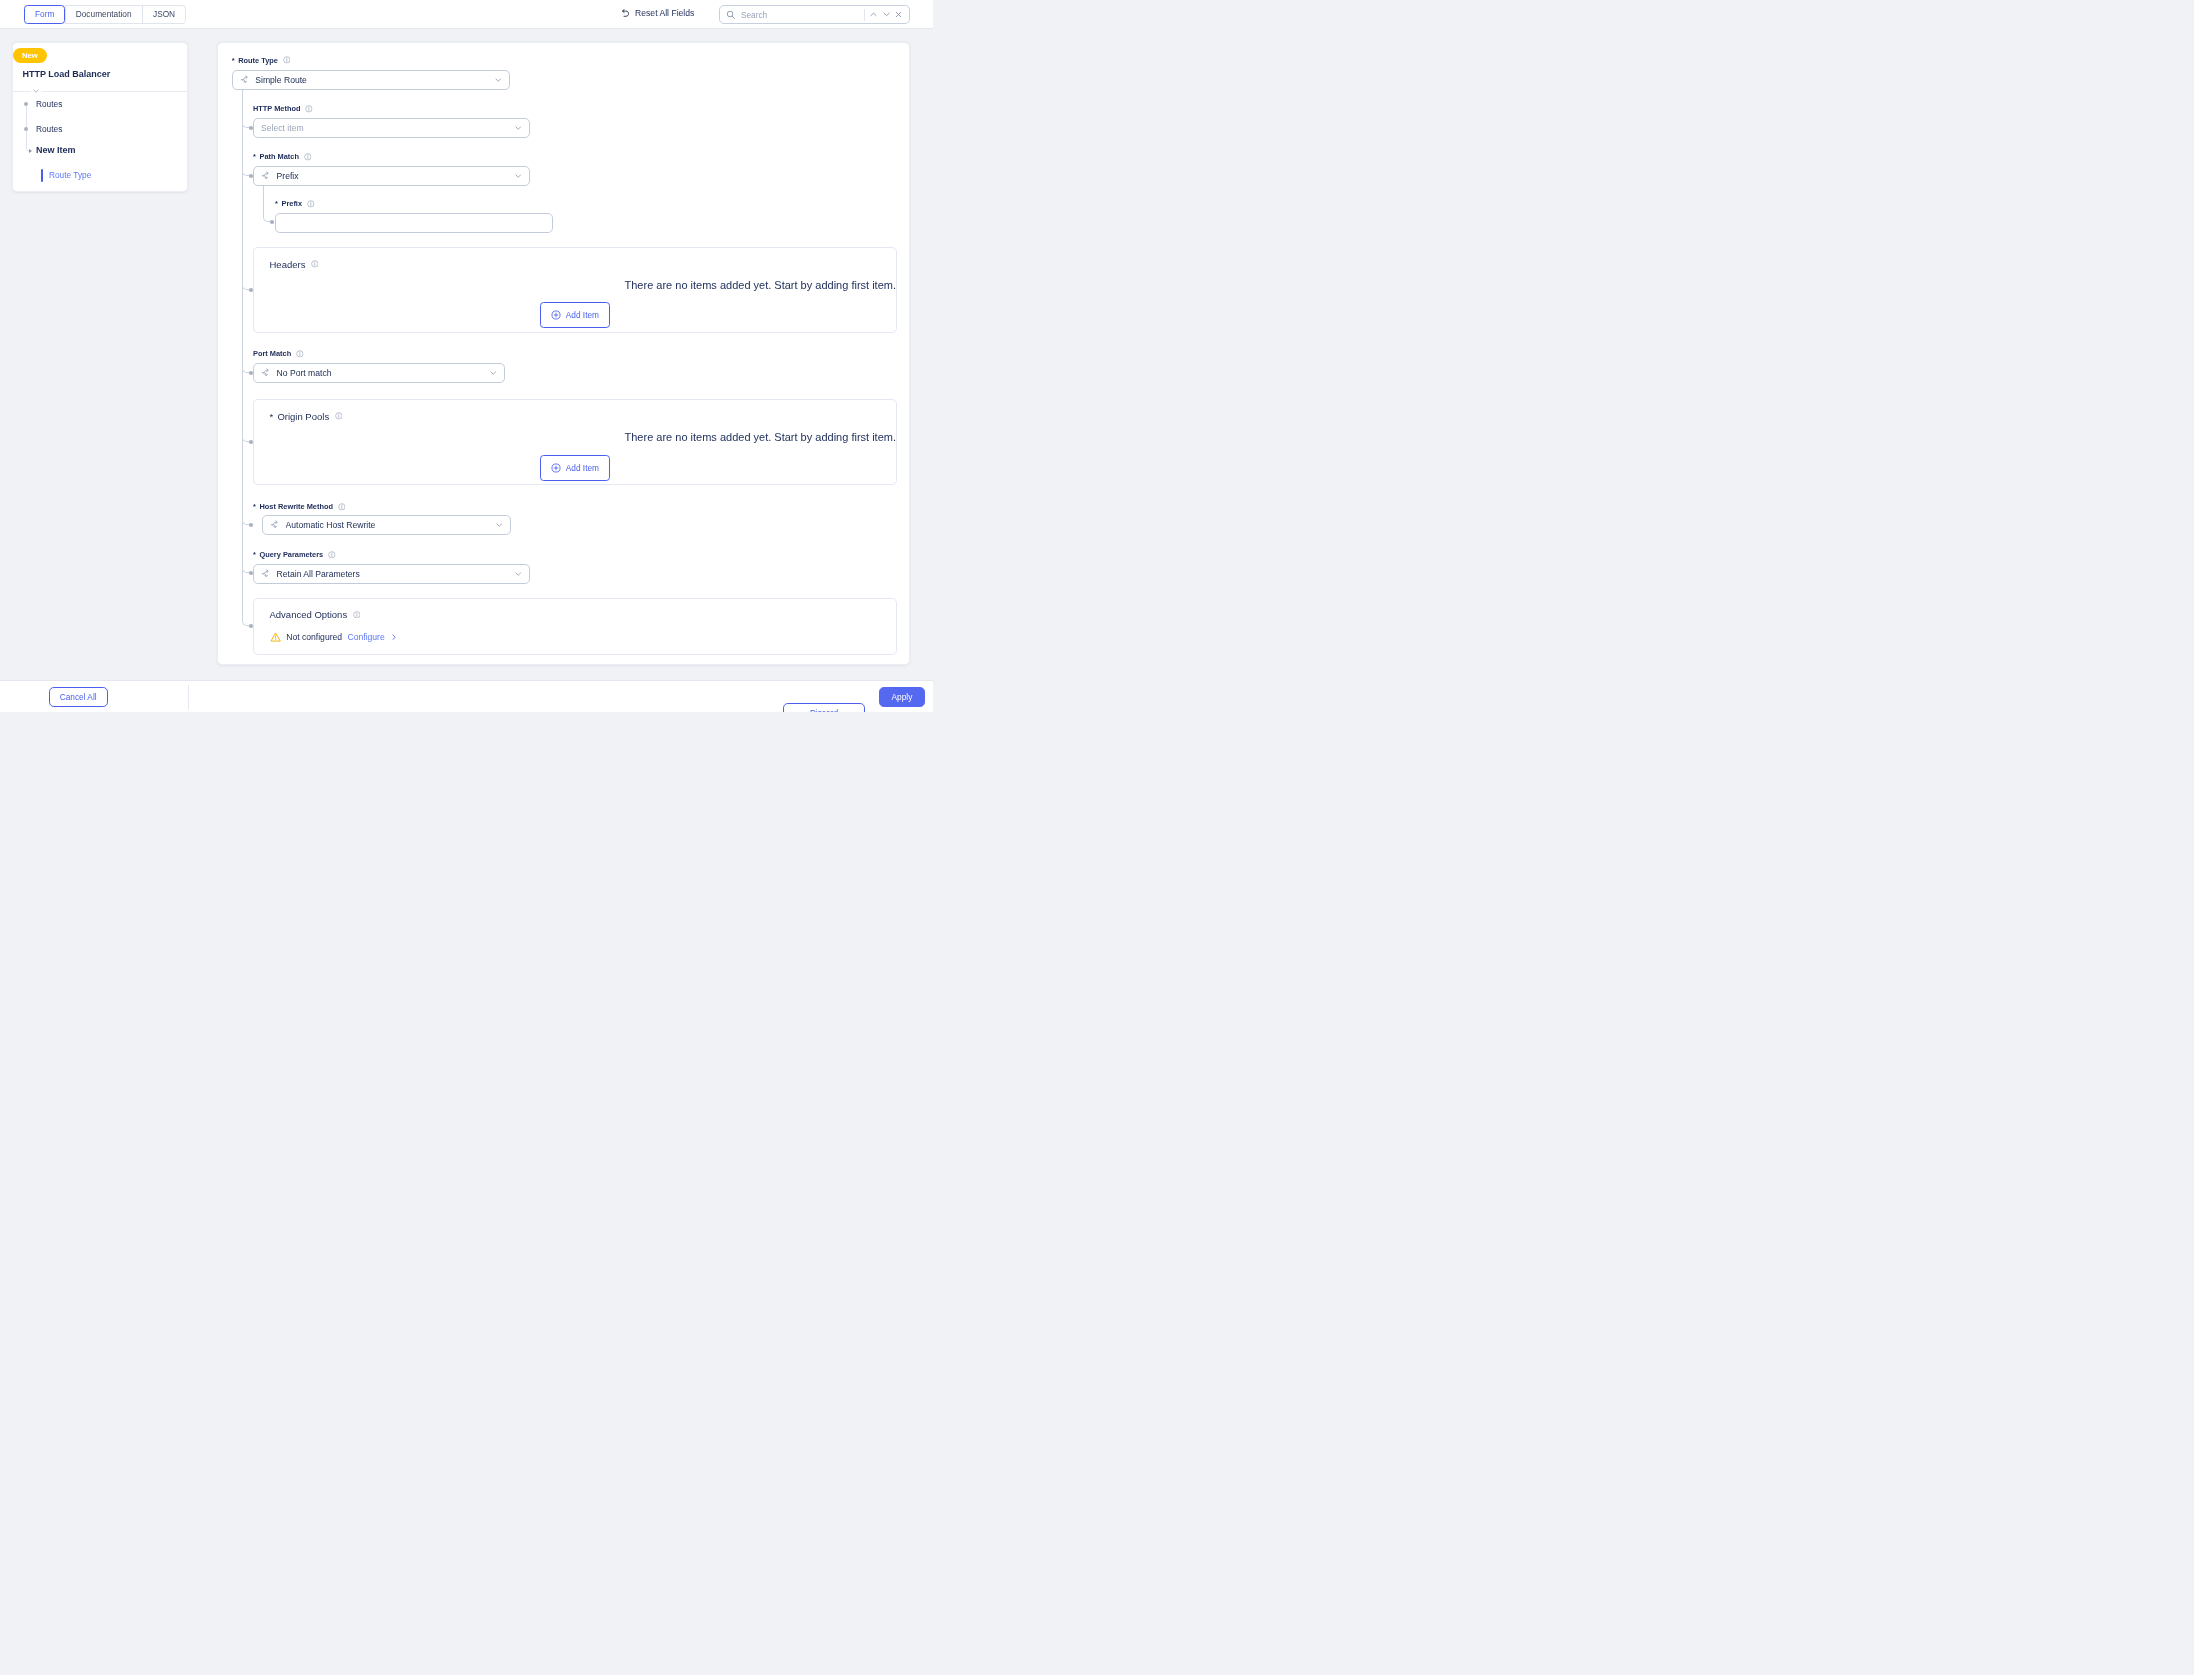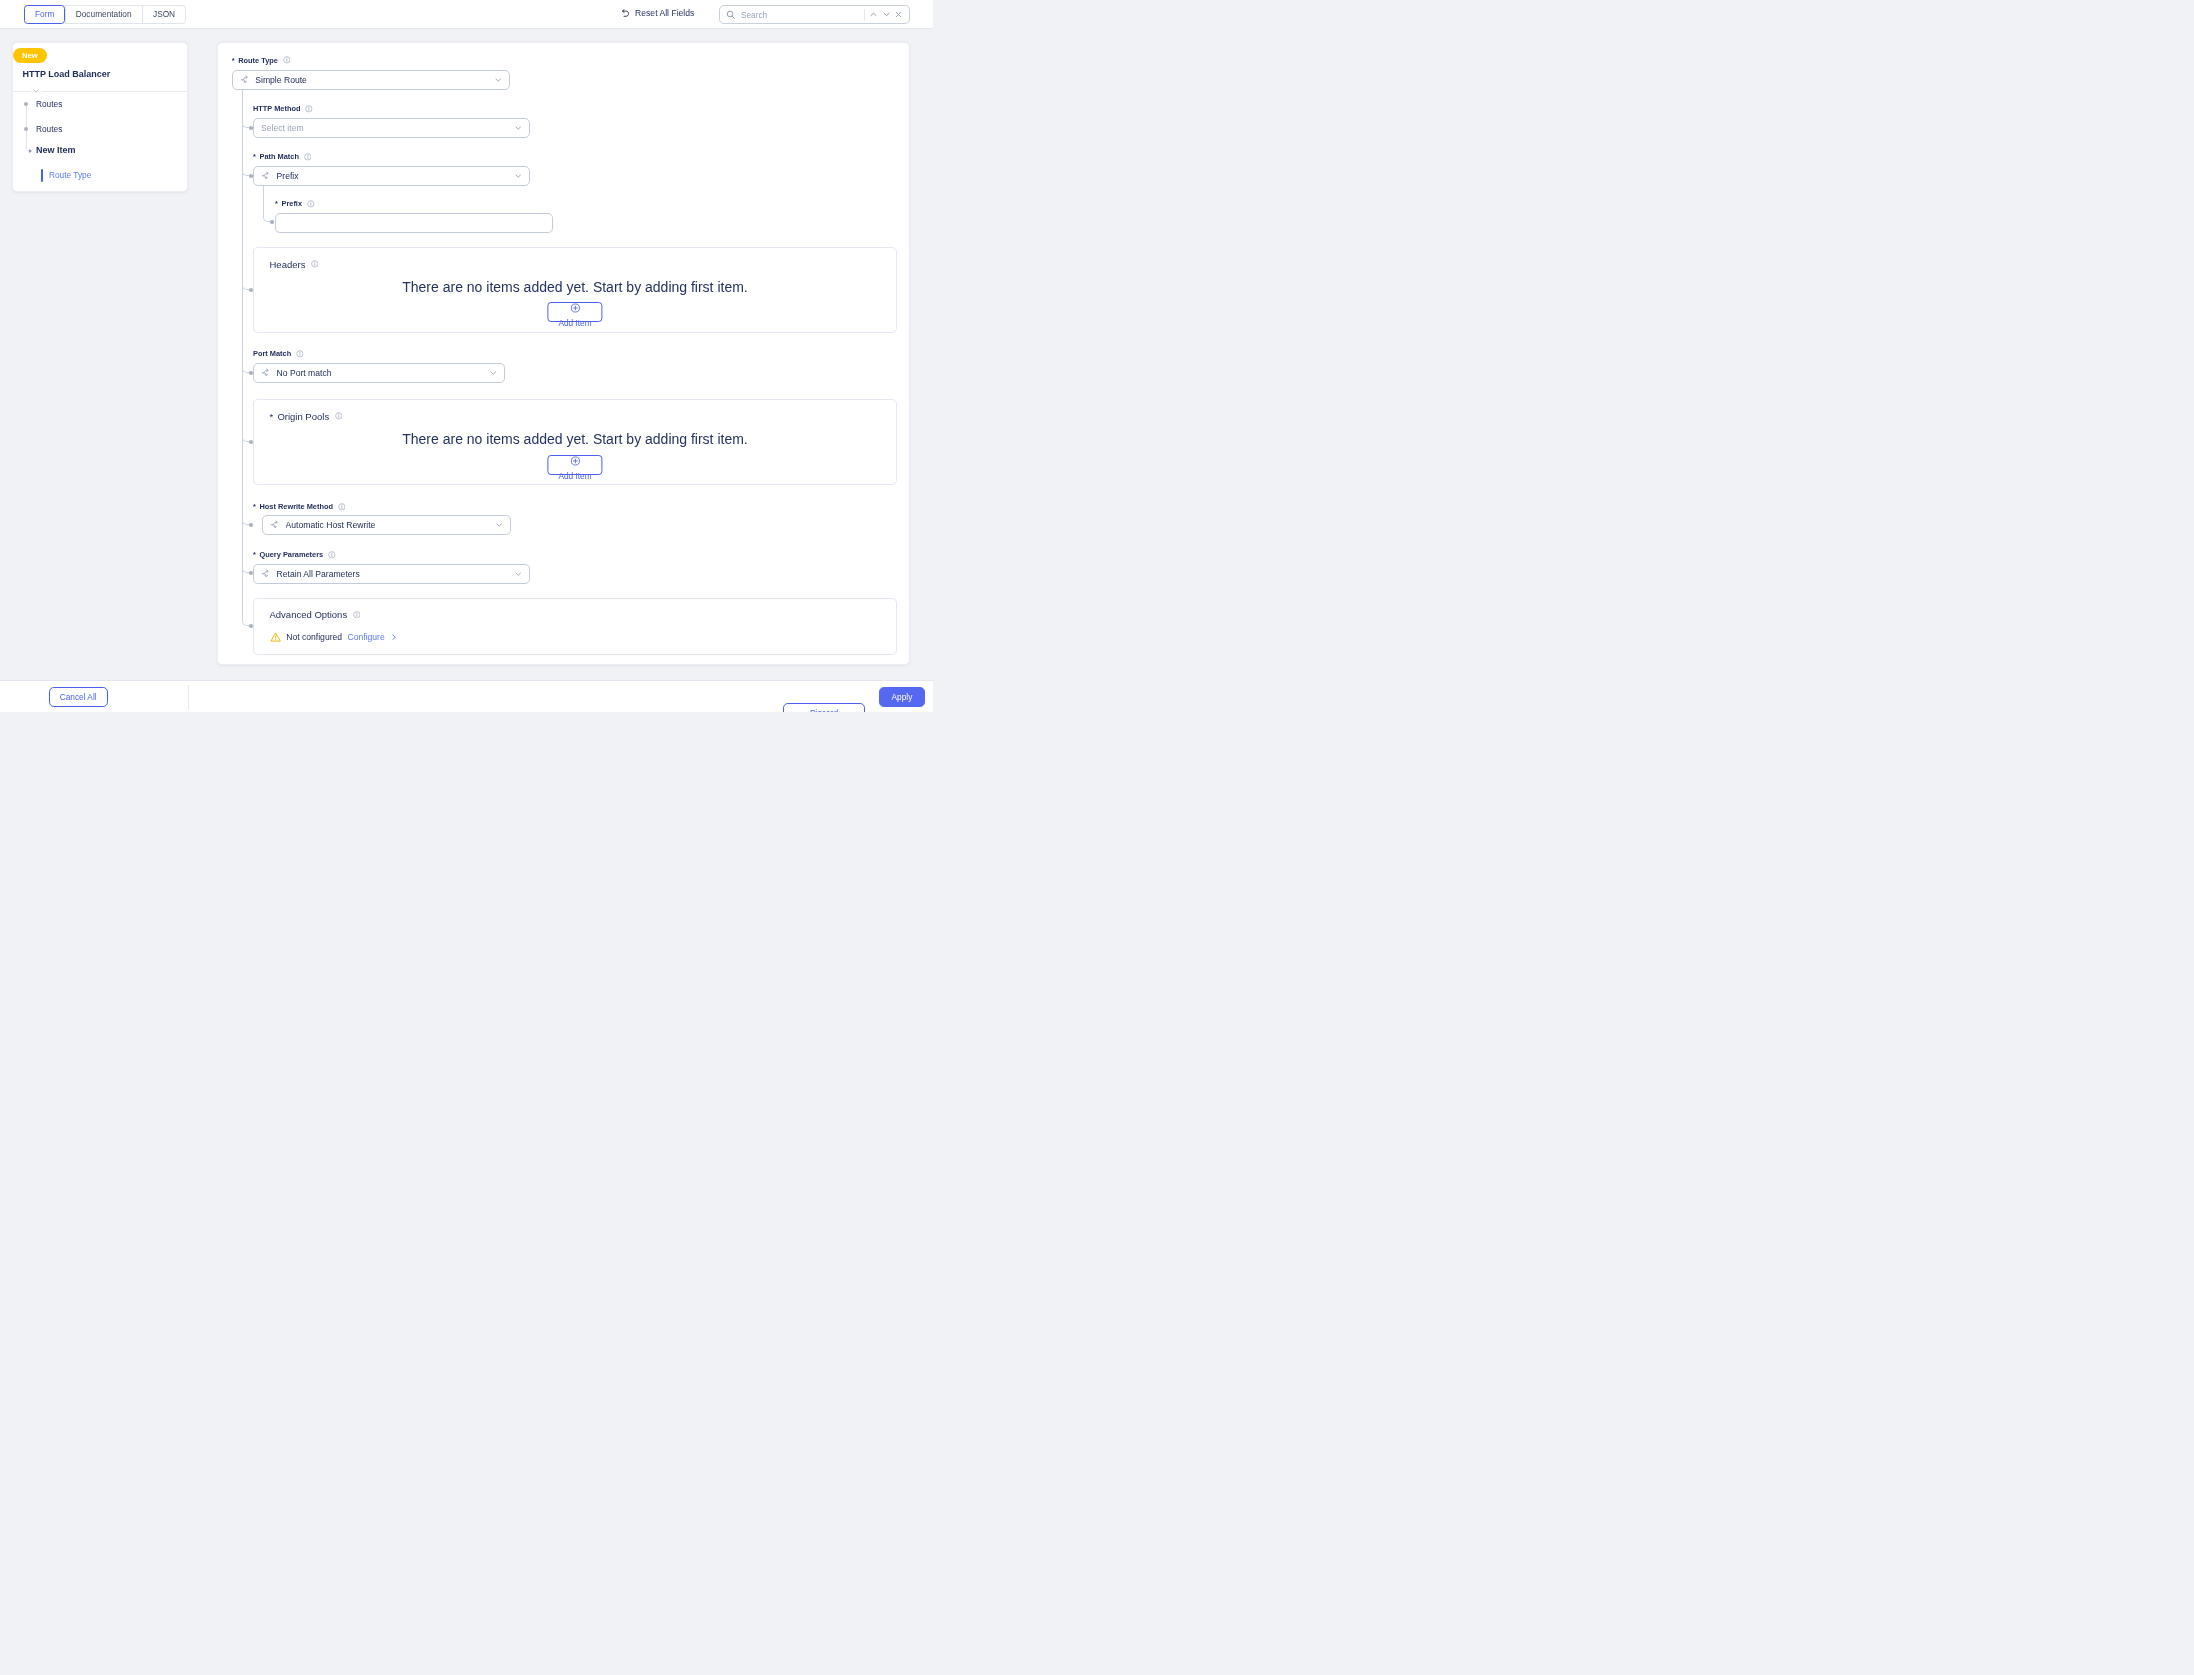--- a/index.html
+++ b/index.html
@@ -73,25 +73,25 @@
   .branch { color:#9aa6ba; display:flex; }
   .chev { color:#8e99ad; display:flex; }
 
   .tinput { position:absolute; height:19.6px; background:#fff; border:0.9px solid #c3cbda; border-radius:4.8px;
             font-size:8.6px; color:#223057; padding:0 7.1px; font-family:inherit; outline:none; }
 
   .scard { position:absolute; background:#fff; border:0.6px solid #e4e8f1; border-radius:4.8px; box-shadow:none; }
   .scard-title { position:absolute; left:15.5px; display:flex; align-items:center; gap:4.2px;
                  font-size:9.5px; font-weight:500; color:#1d2b58; }
   .scard-title .req2 { font-weight:500; }
-  .empty-text { position:absolute; left:0; width:100%; text-align:center; font-size:14px; color:#24335e; }
+  .empty-text { position:absolute; left:0; width:100%; text-align:right; font-size:11px; color:#24335e; }
   .add-btn { position:absolute; left:50%; transform:translateX(-50%); height:19.6px;
-             display:flex; align-items:center; gap:4.8px; padding:0 10px;
+             display:flex; align-items:center; gap:4.8px; padding:12px 10px;
              border:0.6px solid #4a5ff0; border-radius:3.6px; background:#fff;
-             color:#4a5ff0; font-size:8.3px; cursor:pointer;flex-direction:column; }
+             color:#4a5ff0; font-size:8.3px; cursor:pointer; }
   .adv-row { position:absolute; left:15.5px; display:flex; align-items:center; gap:5.4px; font-size:8.6px; }
   .adv-status { color:#22305a; }
   .adv-link { color:#5e78f6; cursor:pointer; }
   .warn { color:#f0b200; display:flex; }
   .chev-r { color:#5e78f6; display:flex; margin-left:1.8px; cursor:pointer; }
 
   
   .footer { position:absolute; left:0; bottom:0; width:933px; height:32px;
             background:#fff; border-top:0.6px solid #e3e6ee; z-index:5; }
   .btn { height:20px; display:inline-flex; align-items:center; justify-content:center;

